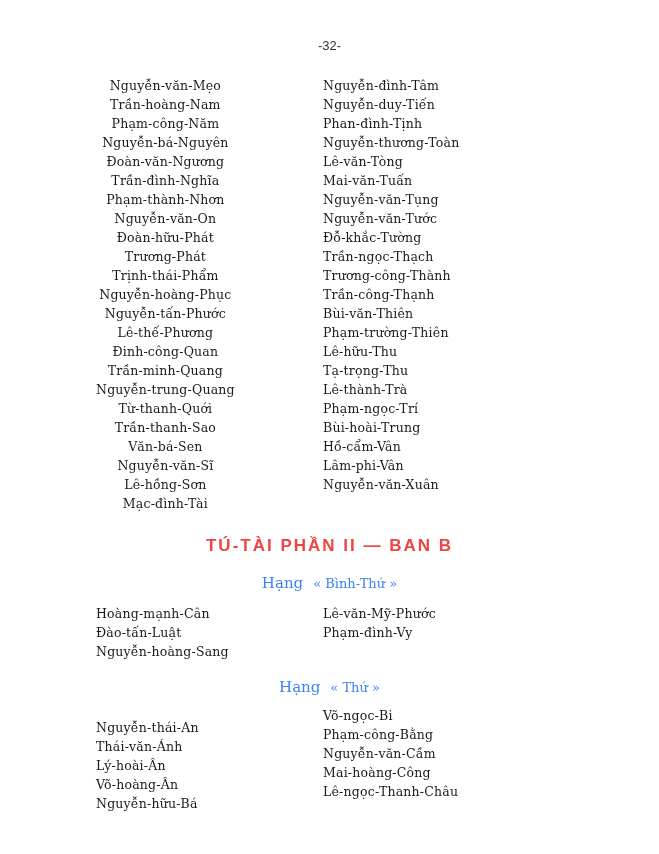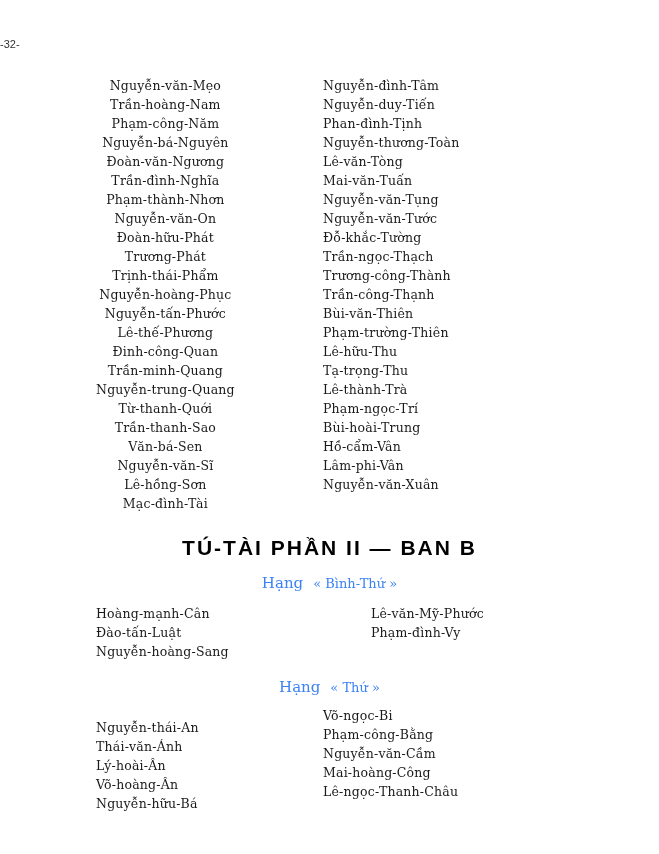--- a/index.html
+++ b/index.html
@@ -1,24 +1,24 @@
 <!DOCTYPE html>
 <html><head>
 <meta charset="utf-8">
 <style>
   html, body { margin:0; padding:0; background:#ffffff; }
   body { width:659px; height:854px; position:relative; overflow:hidden;
          font-family:"DejaVu Serif","Liberation Serif",serif; color:#1a1a1a; }
-  .page-num { position:absolute; top:38px; left:0; width:659px; text-align:left;
-              font-family:"Liberation Sans",sans-serif; font-size:11px; color:#333; }
+  .page-num { position:absolute; top:38px; left:0; width:659px; text-align:center;
+              font-family:"Liberation Sans",sans-serif; font-size:13px; color:#333; }
   .col { position:absolute; font-size:12.5px; line-height:19px; }
   .col div { white-space:nowrap; letter-spacing:0.2px; }
   .heading { position:absolute; left:0; width:659px; text-align:center;
-             font-family:"Liberation Sans",sans-serif; font-weight:bold; font-size:21px;
-             letter-spacing:2px; color:#000000; }
+             font-family:"Liberation Sans",sans-serif; font-weight:bold; font-size:17px;
+             letter-spacing:2px; color:#ef4444; }
   .subheading { position:absolute; left:0; width:659px; text-align:center;
                 font-size:15px; color:#3b82f6; }
   .subheading .q { font-size:13px; margin-left:10px; }
 </style>
 </head>
 <body>
 
 <div class="page-num">-32-</div>
 
 <div class="col" style="left:96px; top:76px;text-align:center;">
@@ -75,21 +75,21 @@
 <div class="heading" style="top:536px;">TÚ-TÀI PHẦN II — BAN B</div>
 
 <div class="subheading" style="top:574px;">
   <span>Hạng</span><span class="q">« Bình-Thứ »</span>
 </div>
 <div class="col" style="left:96px; top:604px;">
   <div>Hoàng-mạnh-Cân</div>
   <div>Đào-tấn-Luật</div>
   <div>Nguyễn-hoàng-Sang</div>
 </div>
-<div class="col" style="left:323px; top:604px;margin-left:48px;">
+<div class="col" style="left:323px; top:604px;">
   <div>Lê-văn-Mỹ-Phước</div>
   <div>Phạm-đình-Vy</div>
 </div>
 
 <div class="subheading" style="top:678px;">
   <span>Hạng</span><span class="q">« Thứ »</span>
 </div>
 <div class="col" style="left:96px; top:706px;margin-top:12px;">
   <div>Nguyễn-thái-An</div>
   <div>Thái-văn-Ánh</div>

